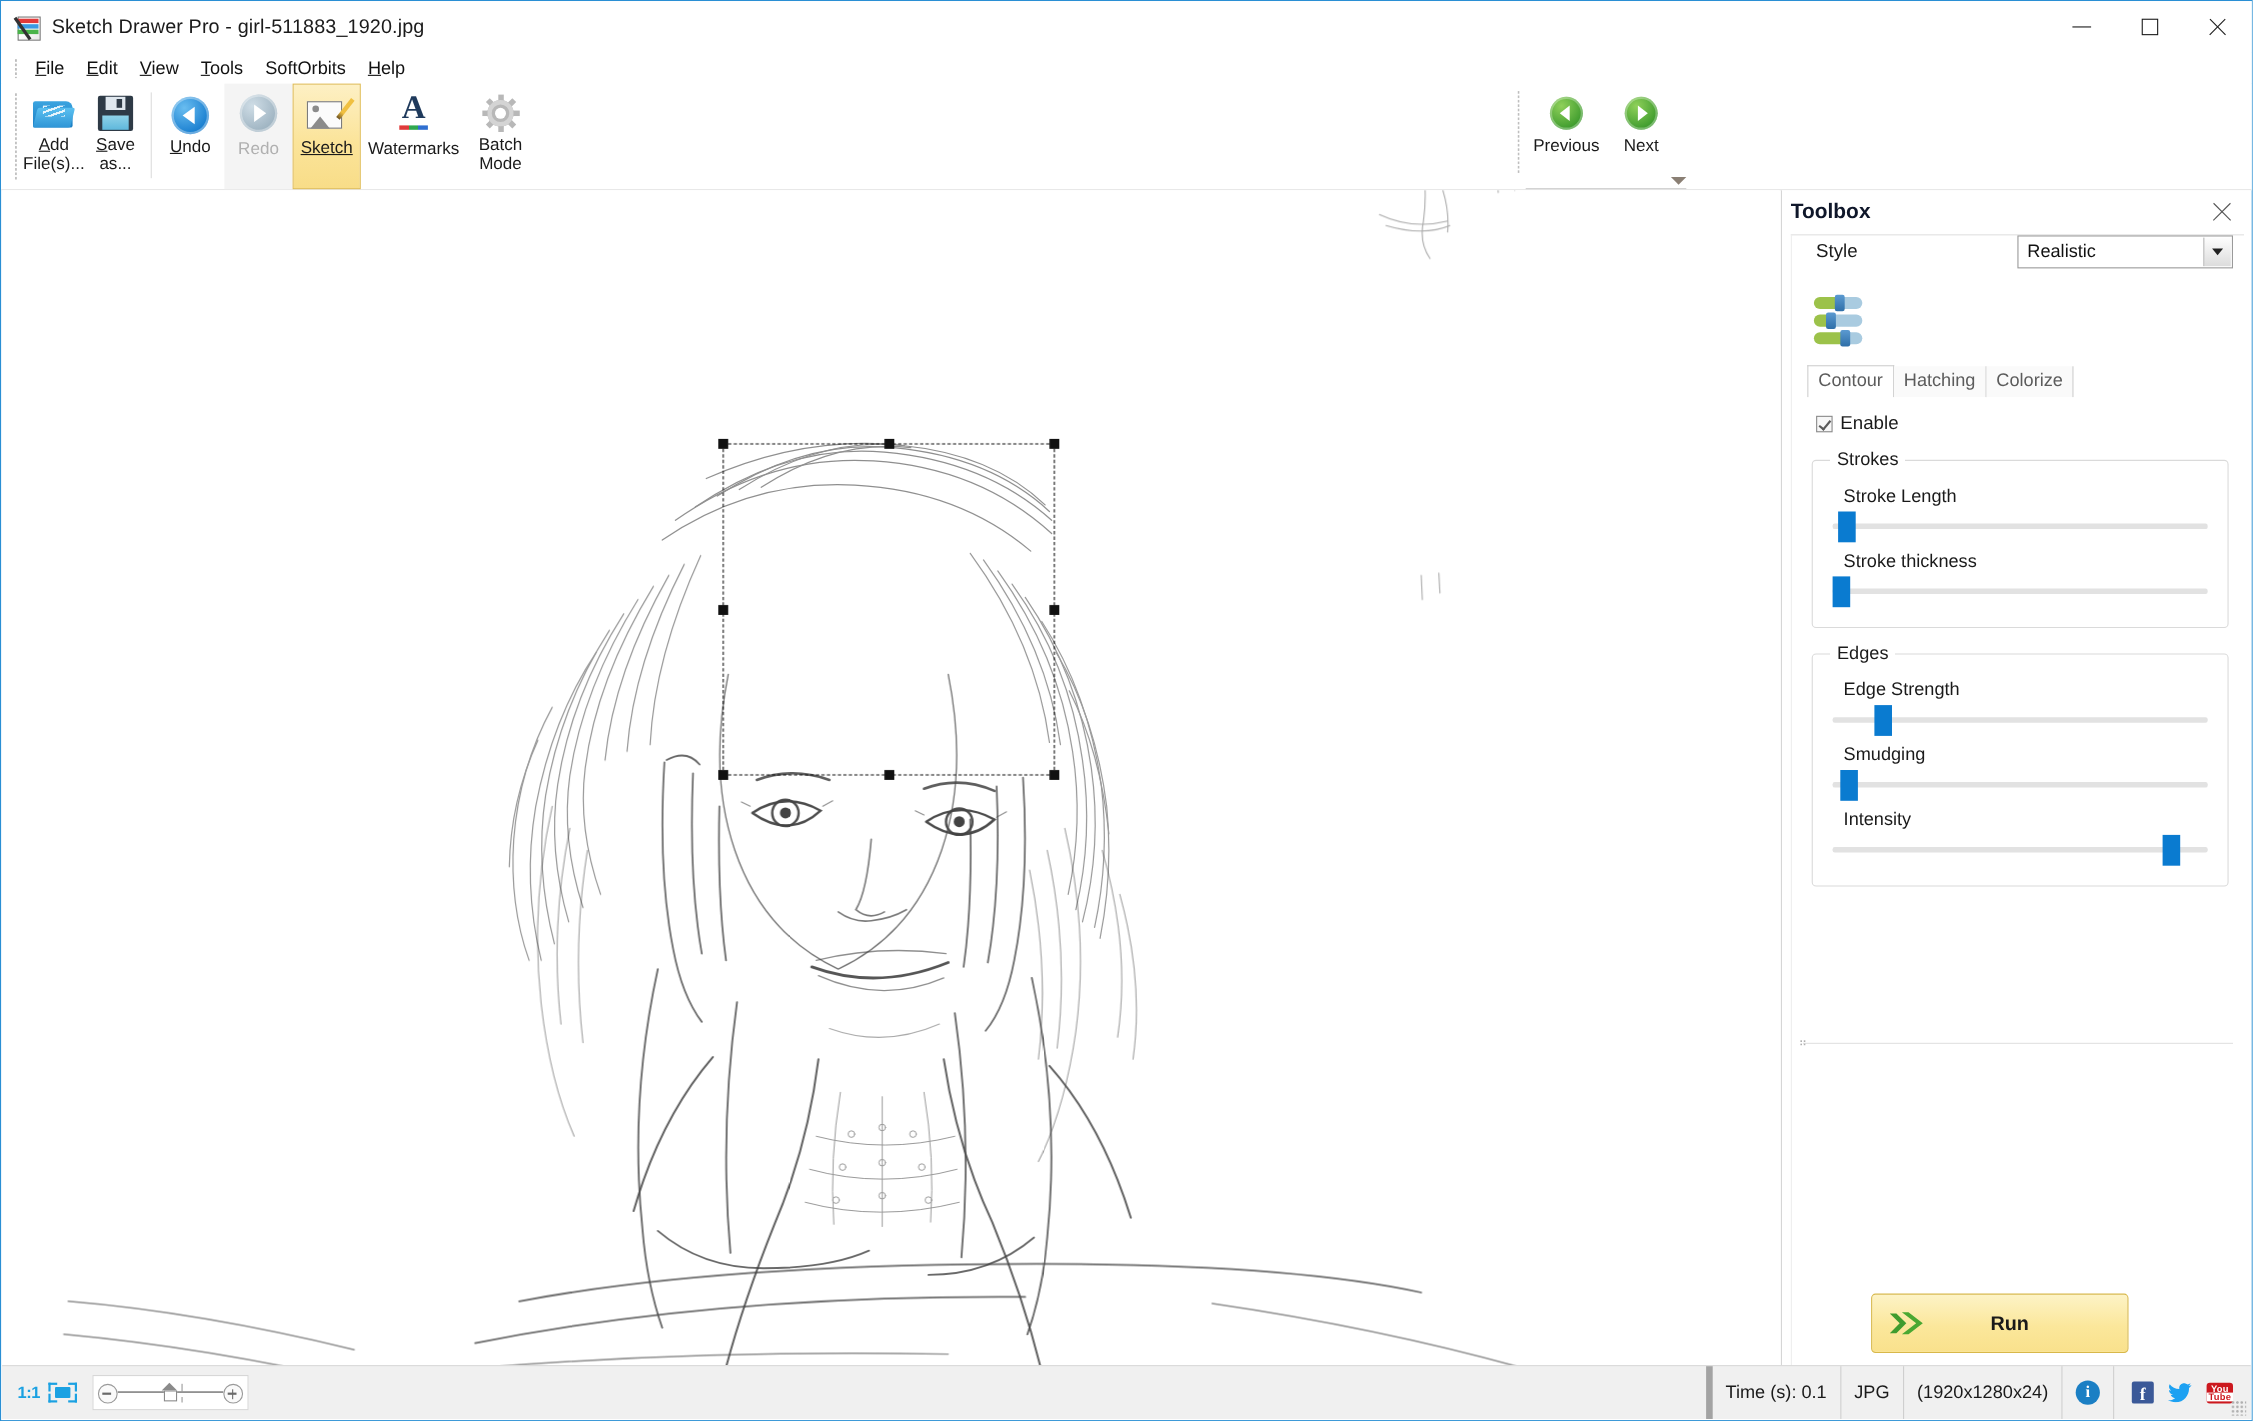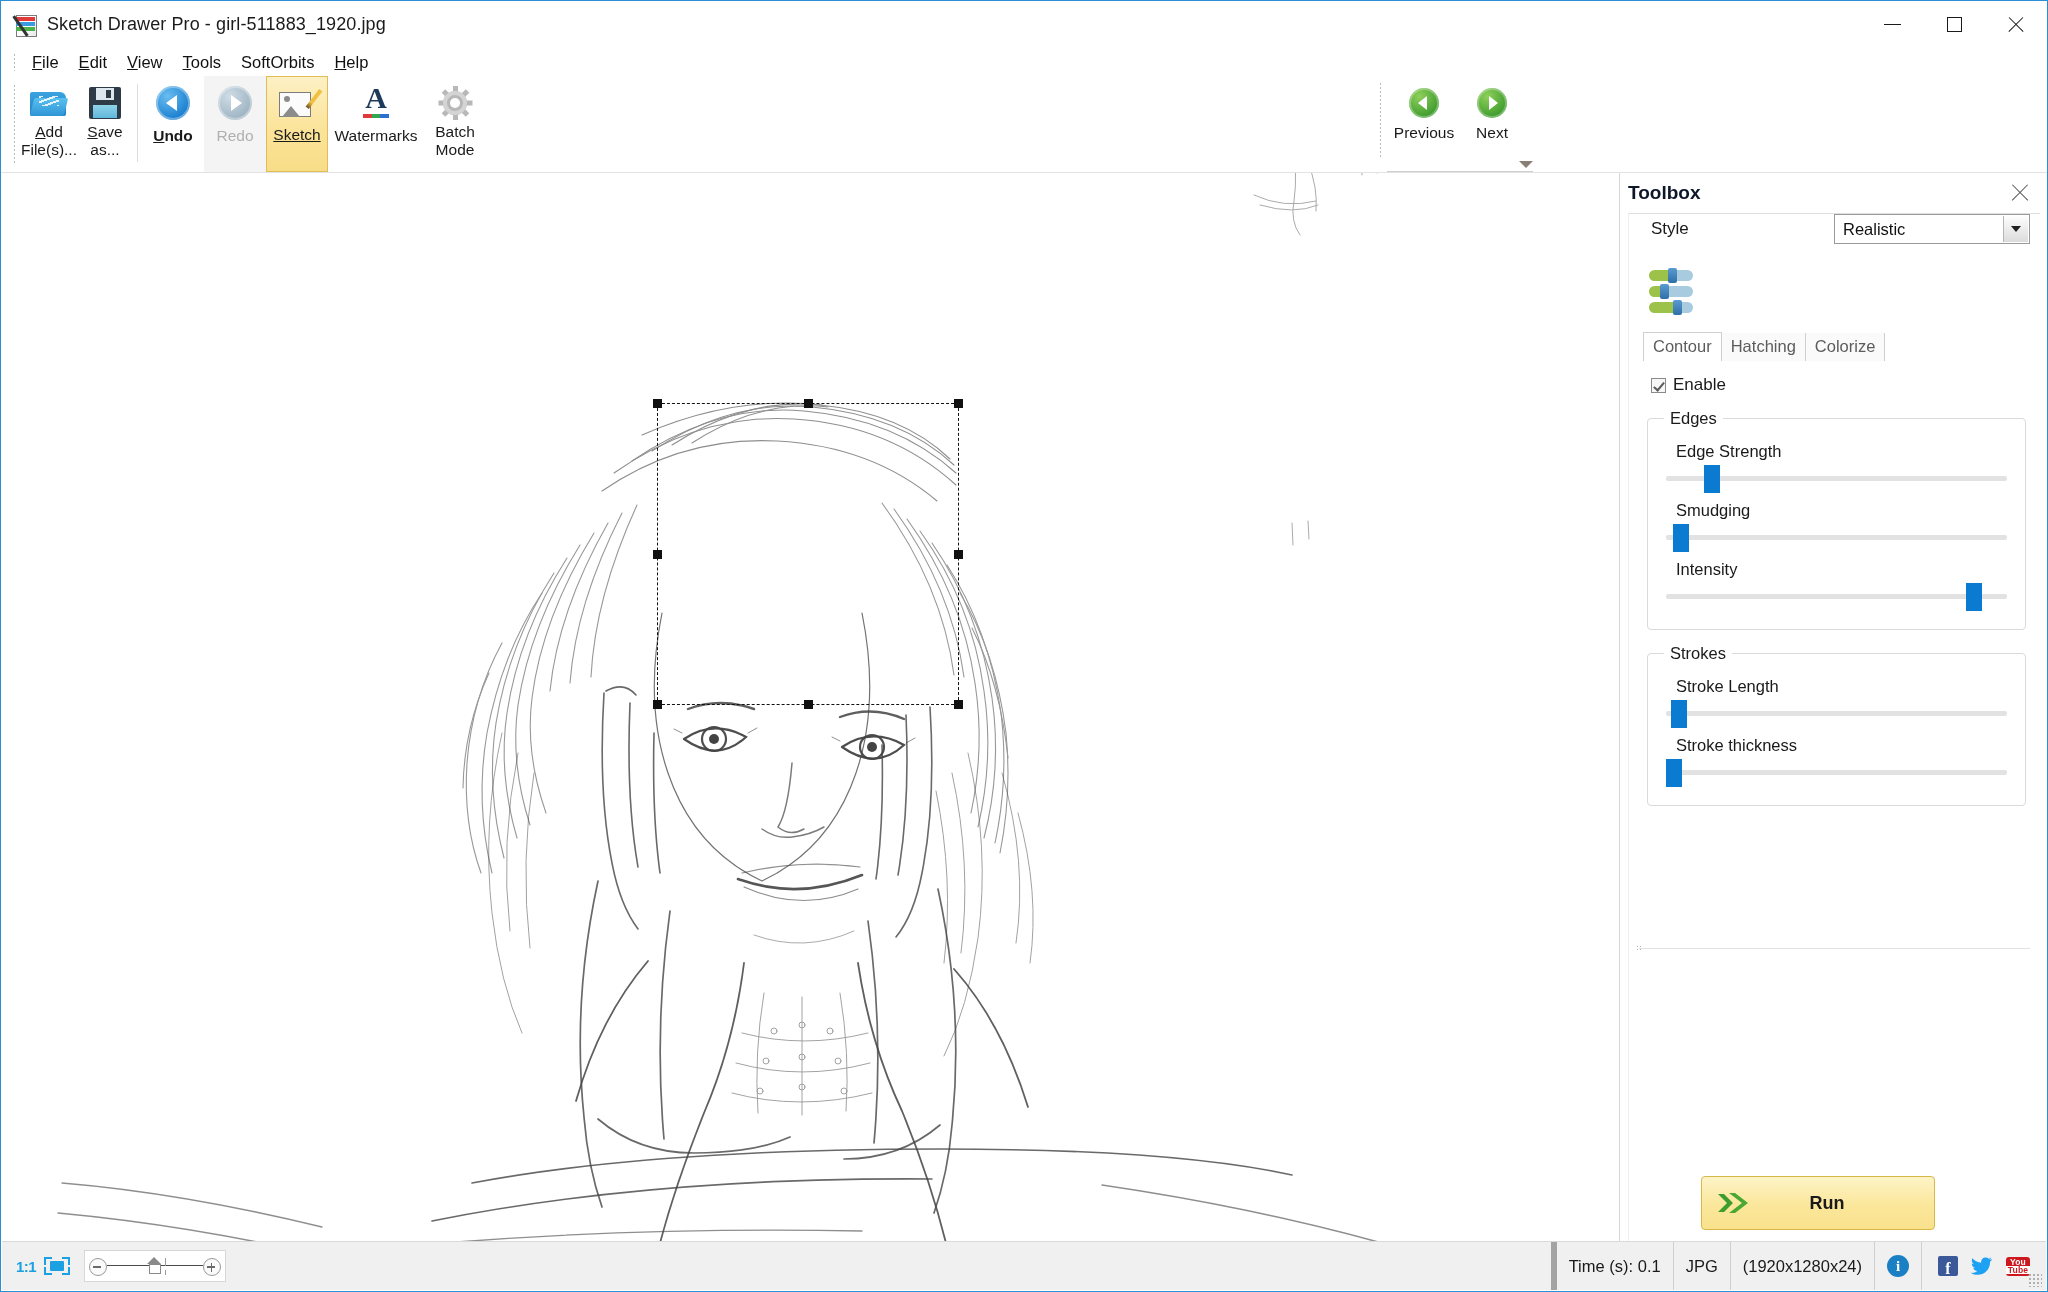--- a/index.html
+++ b/index.html
@@ -517,21 +517,21 @@
             </div>
         </div>
         <div class="tool-label"><u>S</u>ave</div>
         <div class="tool-label">as...</div>
       </div>
     </div>
 
     <div class="tool-sep"></div>
 
     <div class="tool-group">
-      <div class="tool-btn" style="justify-content:space-between;padding-bottom:26px;font-weight:bold;">
+      <div class="tool-btn" style="justify-content:center;padding-bottom:26px;">
         <div class="tool-ico">
           <div class="ico-circle-arrow left">
               <div class="tri"></div>
             </div>
         </div>
         <div class="tool-label"><u>U</u>ndo</div>
       </div>
       <div class="tool-btn disabled" style="justify-content:space-between;padding-bottom:26px;background:#f4f4f4;">
         <div class="tool-ico">
           <div class="ico-circle-arrow right dim">
@@ -813,54 +813,54 @@
         <div class="tab">Hatching</div>
         <div class="tab">Colorize</div>
       </div>
 
       <div class="enable-row">
         <div class="chk"></div>
         <div class="lbl-enable">Enable</div>
       </div>
 
       <fieldset class="grp">
+        <legend>Strokes</legend>
+
+        <div class="slider-label">Stroke Length</div>
+        <div class="slider">
+          <div class="track"></div>
+          <div class="thumb" style="left:1.5%;"></div>
+        </div>
+
+        <div class="slider-label">Stroke thickness</div>
+        <div class="slider">
+          <div class="track"></div>
+          <div class="thumb" style="left:0%;"></div>
+        </div>
+      </fieldset>
+
+      <fieldset class="grp">
         <legend>Edges</legend>
 
         <div class="slider-label">Edge Strength</div>
         <div class="slider">
           <div class="track"></div>
           <div class="thumb" style="left:11%;"></div>
         </div>
 
         <div class="slider-label">Smudging</div>
         <div class="slider">
           <div class="track"></div>
           <div class="thumb" style="left:2%;"></div>
         </div>
 
         <div class="slider-label">Intensity</div>
         <div class="slider">
           <div class="track"></div>
           <div class="thumb" style="left:88%;"></div>
-        </div>
-      </fieldset>
-
-      <fieldset class="grp">
-        <legend>Strokes</legend>
-
-        <div class="slider-label">Stroke Length</div>
-        <div class="slider">
-          <div class="track"></div>
-          <div class="thumb" style="left:1.5%;"></div>
-        </div>
-
-        <div class="slider-label">Stroke thickness</div>
-        <div class="slider">
-          <div class="track"></div>
-          <div class="thumb" style="left:0%;"></div>
         </div>
       </fieldset>
 
       <div class="panel-divider"></div>
 
       <div class="run-btn">
         <div class="run-arrow">
           <svg width="32" height="26" viewBox="0 0 32 26">
             <polygon points="0,4 9,13 0,22 6,22 15,13 6,4" fill="#3f9c2e"></polygon>
             <polygon points="11,3 24,13 11,23 17,23 30,13 17,3" fill="#4aa832"></polygon>

